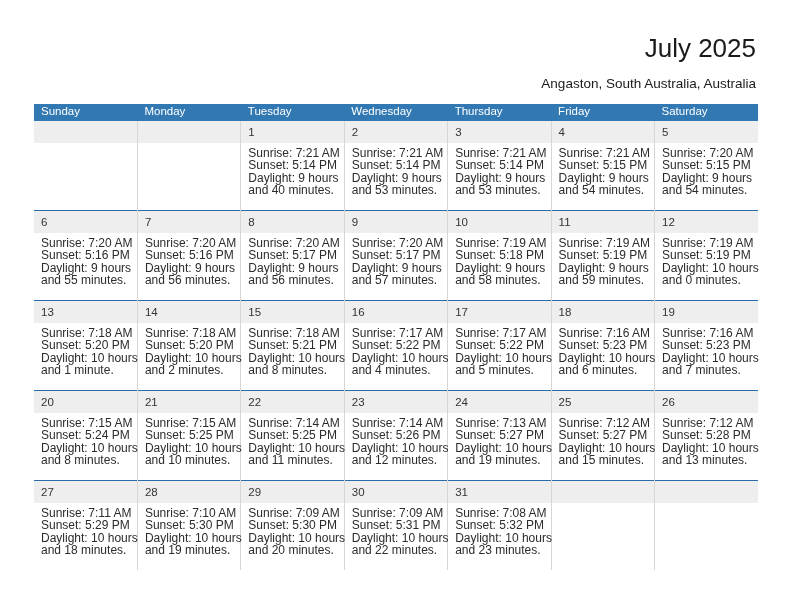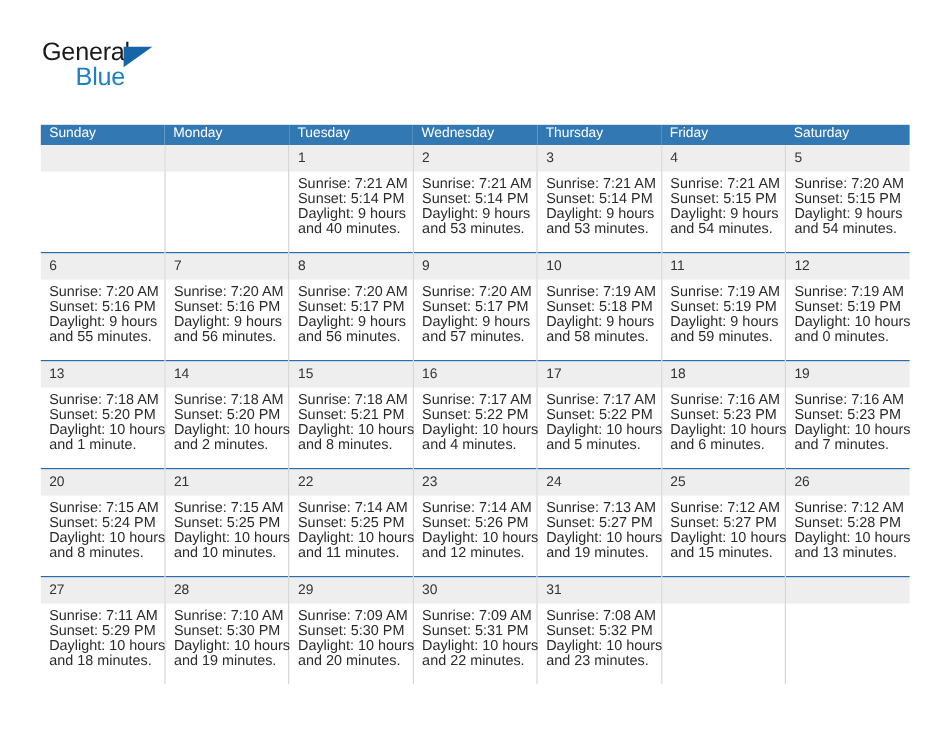--- a/index.html
+++ b/index.html
@@ -140,26 +140,23 @@
     white-space: nowrap;
   }
 </style>
 </head>
 <body>
 
 <div class="page">
 
   <div class="top">
 
-    <div class="logo">
-      <span class="logo-general">General</span>
-      <span class="logo-tri"></span>
-      <span class="logo-blue">Blue</span>
-    </div>
-
+
+    <div class="title">July 2025</div>
+    <div class="subtitle">Angaston, South Australia, Australia</div>
 
   </div>
 
   <table class="cal">
     <thead>
       <tr>
         <th>Sunday</th>
         <th>Monday</th>
         <th>Tuesday</th>
         <th>Wednesday</th>

